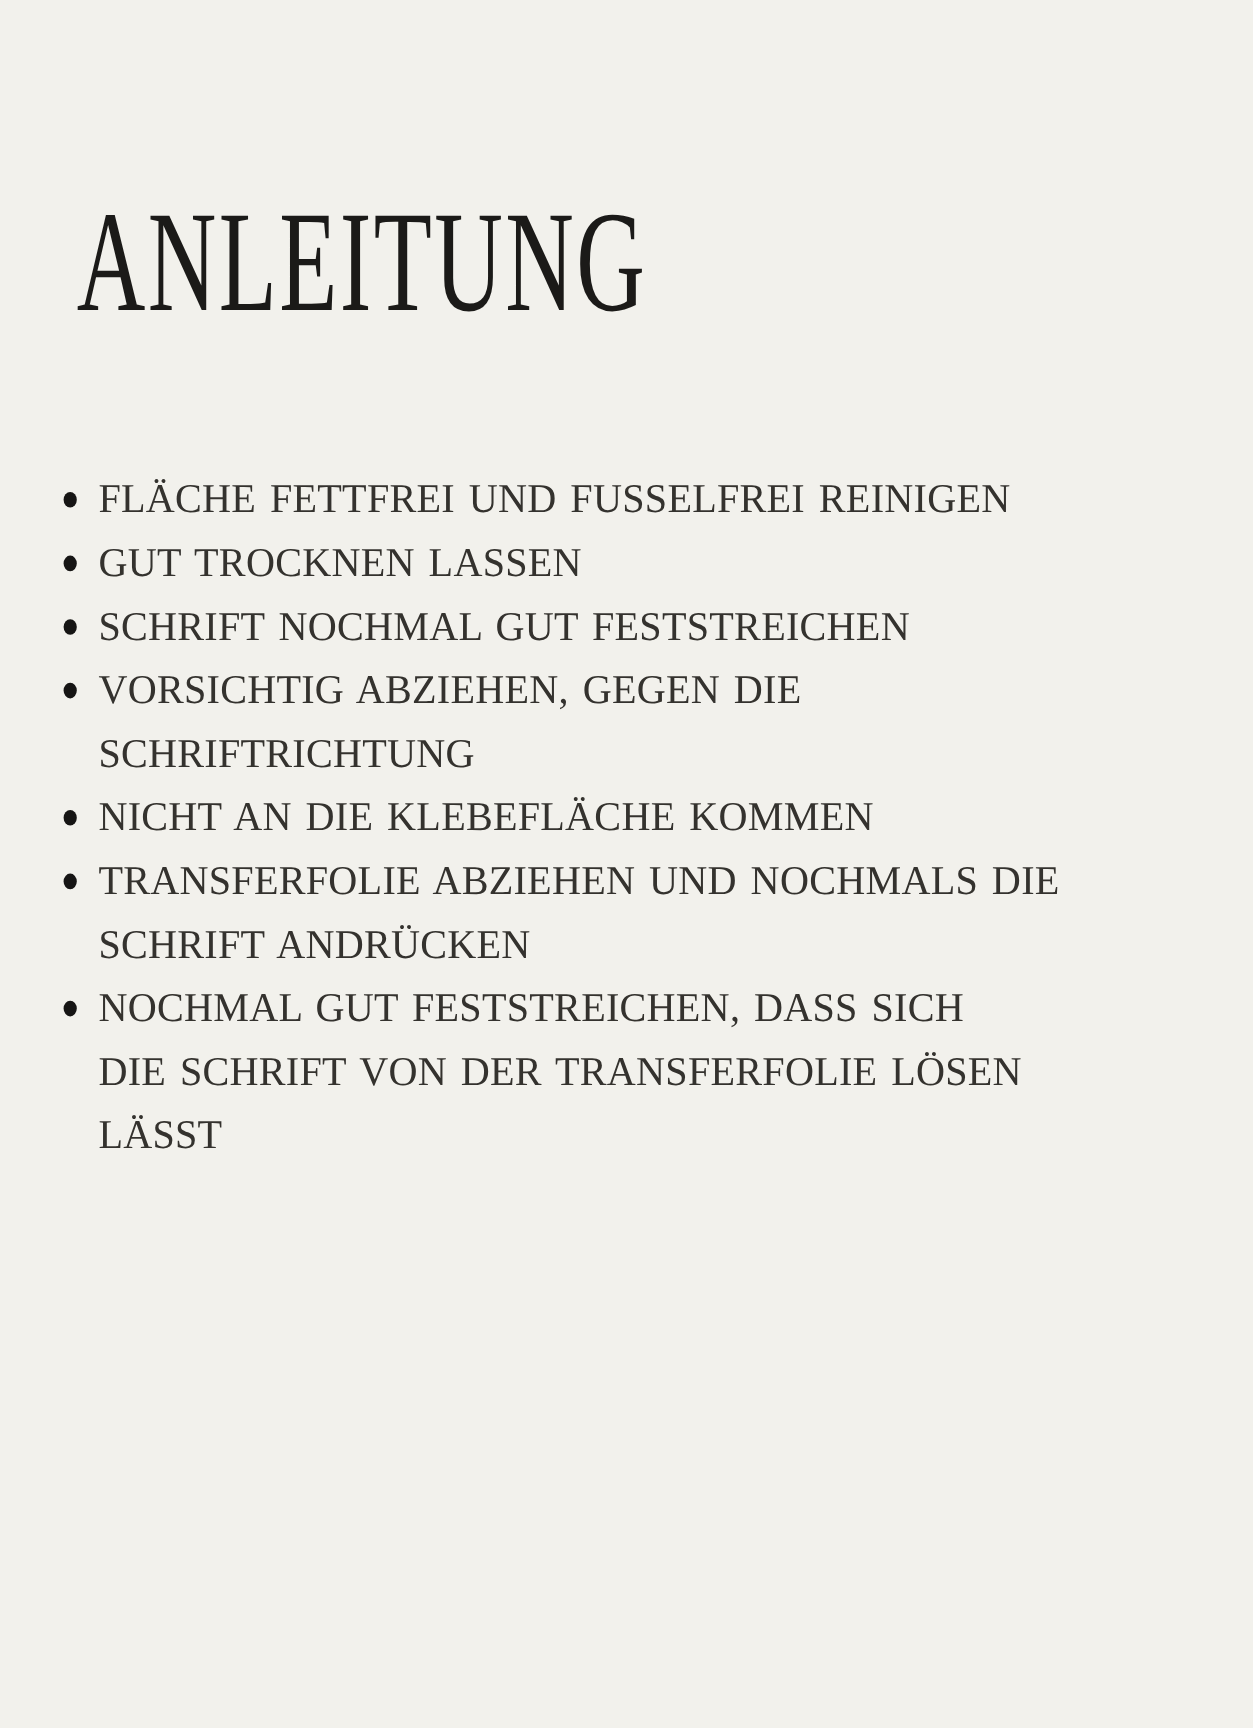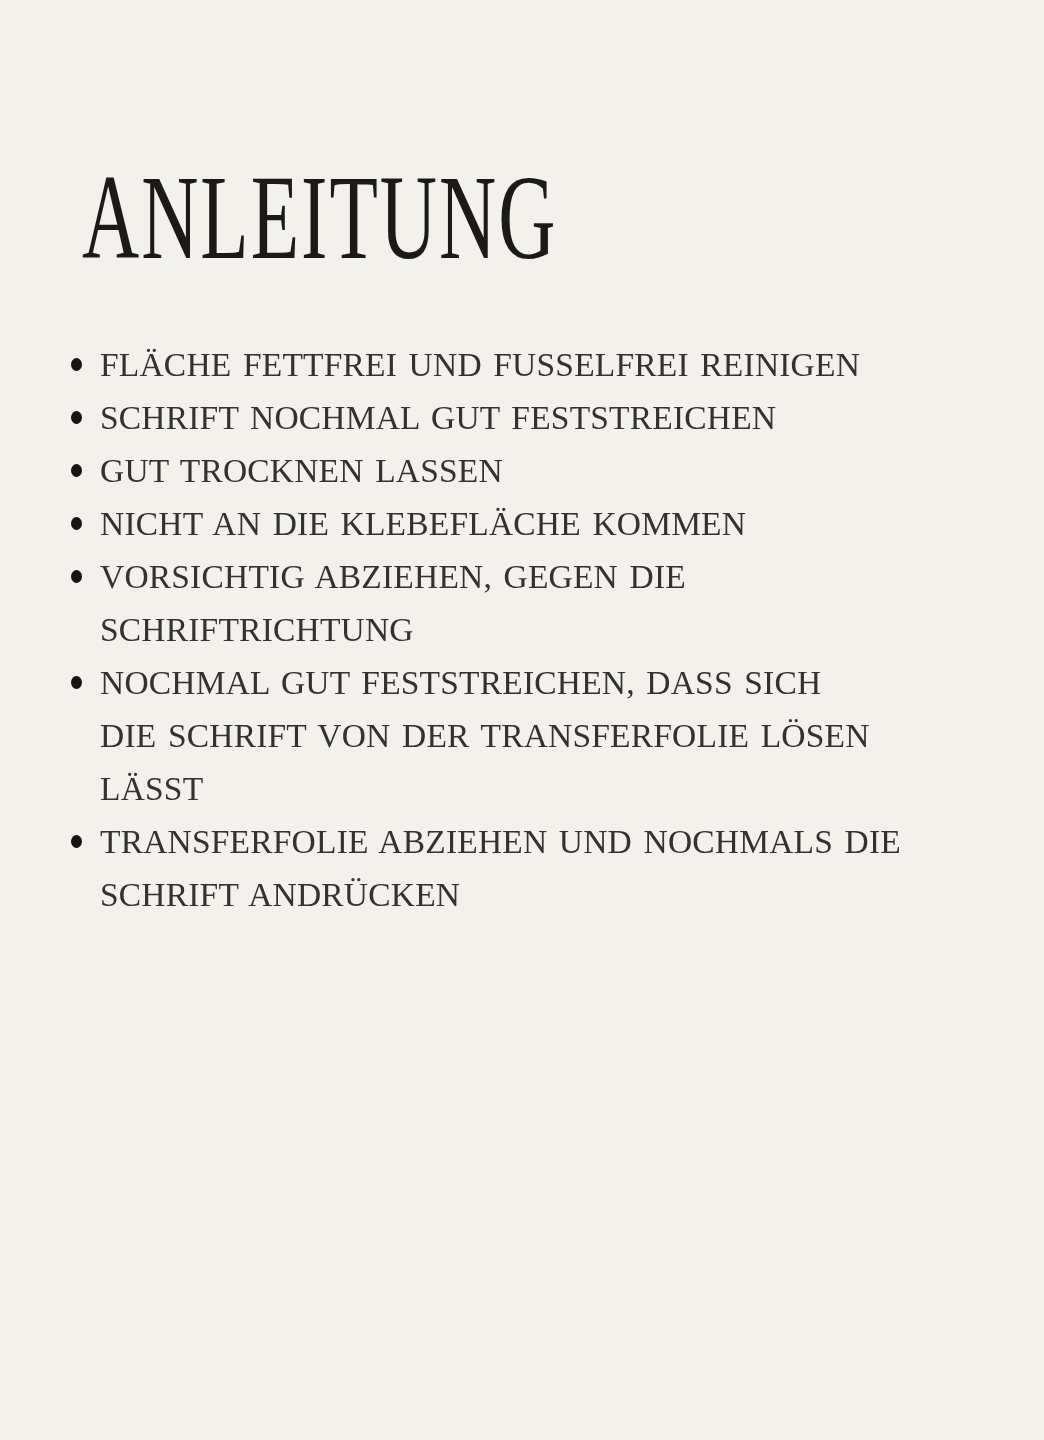--- a/index.html
+++ b/index.html
@@ -13,39 +13,39 @@
   body{
     background: var(--bg);
     font-family: "Liberation Serif", "DejaVu Serif", serif;
   }
   .page{
     position: relative;
     width: 1044px;
     height: 1143px;
     background: var(--bg);
     overflow: hidden;
-    padding-left: 71px;
+    padding-left: 53px;
     padding-right: 40px;
   }
   .doc-title{
     display: inline-block;
     margin-top: 158px;
     margin-left: 11px;
     font-size: 120px;
     font-weight: 400;
     line-height: 1.0;
     letter-spacing: 3px;
     color: var(--title-color);
     transform: scaleX(0.66);
     transform-origin: left center;
     white-space: pre;
   }
   .instruction-list{
     list-style: none;
-    margin-top: 60px;
+    margin-top: 112px;
     font-size: 34px;
     line-height: 53px;
     color: var(--text-color);
     letter-spacing: 0.2px;
     word-spacing: 3px;
   }
   .instruction-list li{
     display: flex;
     align-items: flex-start;
   }
@@ -70,40 +70,40 @@
 <div class="page">
   <h1 class="doc-title">ANLEITUNG</h1>
 
   <ul class="instruction-list">
     <li>
       <span class="bullet"></span>
       <span class="item-text">FLÄCHE FETTFREI UND FUSSELFREI REINIGEN</span>
     </li>
     <li>
       <span class="bullet"></span>
-      <span class="item-text">SCHRIFT NOCHMAL GUT FESTSTREICHEN</span>
-    </li>
-    <li>
-      <span class="bullet"></span>
       <span class="item-text">GUT TROCKNEN LASSEN</span>
     </li>
     <li>
       <span class="bullet"></span>
-      <span class="item-text">NICHT AN DIE KLEBEFLÄCHE KOMMEN</span>
+      <span class="item-text">SCHRIFT NOCHMAL GUT FESTSTREICHEN</span>
     </li>
     <li>
       <span class="bullet"></span>
       <span class="item-text">VORSICHTIG ABZIEHEN, GEGEN DIE
 SCHRIFTRICHTUNG</span>
     </li>
     <li>
       <span class="bullet"></span>
-      <span class="item-text">NOCHMAL GUT FESTSTREICHEN, DASS SICH
-DIE SCHRIFT VON DER TRANSFERFOLIE LÖSEN
-LÄSST</span>
+      <span class="item-text">NICHT AN DIE KLEBEFLÄCHE KOMMEN</span>
     </li>
     <li>
       <span class="bullet"></span>
       <span class="item-text">TRANSFERFOLIE ABZIEHEN UND NOCHMALS DIE
 SCHRIFT ANDRÜCKEN</span>
     </li>
+    <li>
+      <span class="bullet"></span>
+      <span class="item-text">NOCHMAL GUT FESTSTREICHEN, DASS SICH
+DIE SCHRIFT VON DER TRANSFERFOLIE LÖSEN
+LÄSST</span>
+    </li>
   </ul>
 </div>
 
 </body></html>

